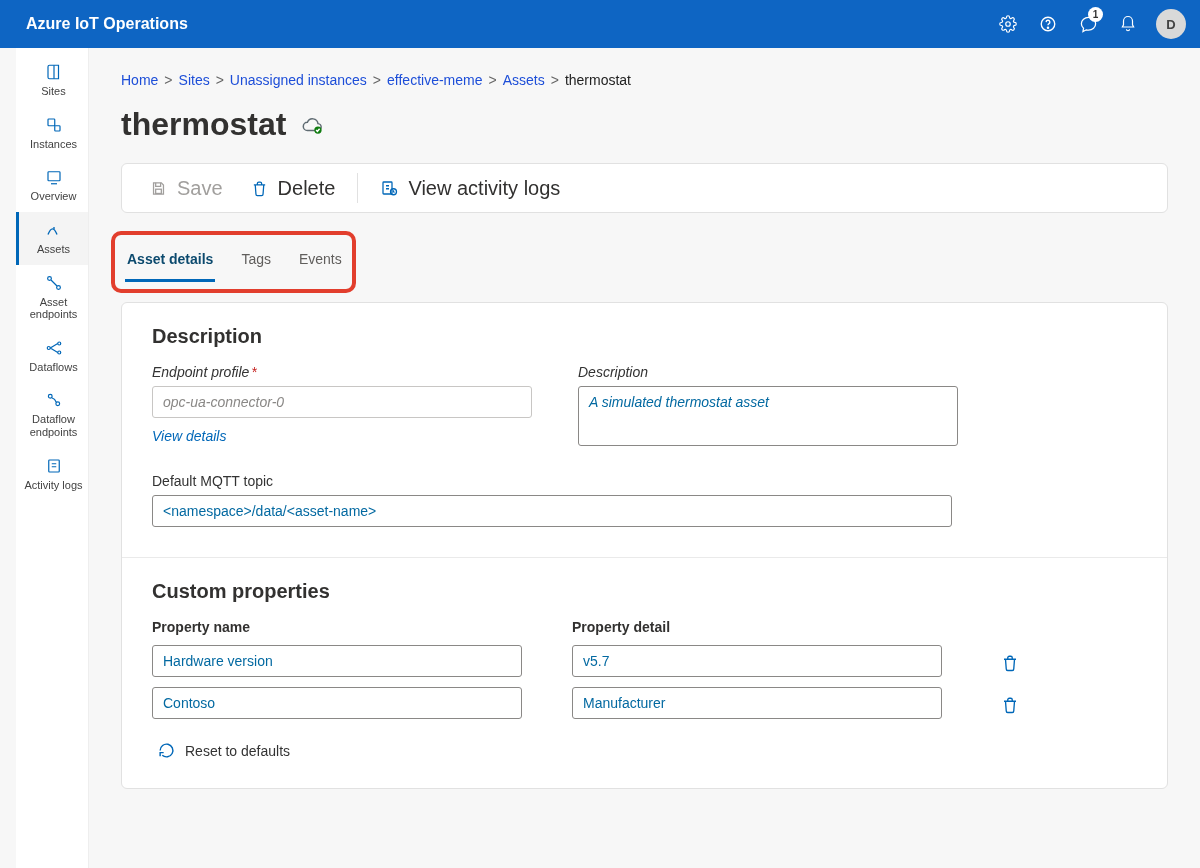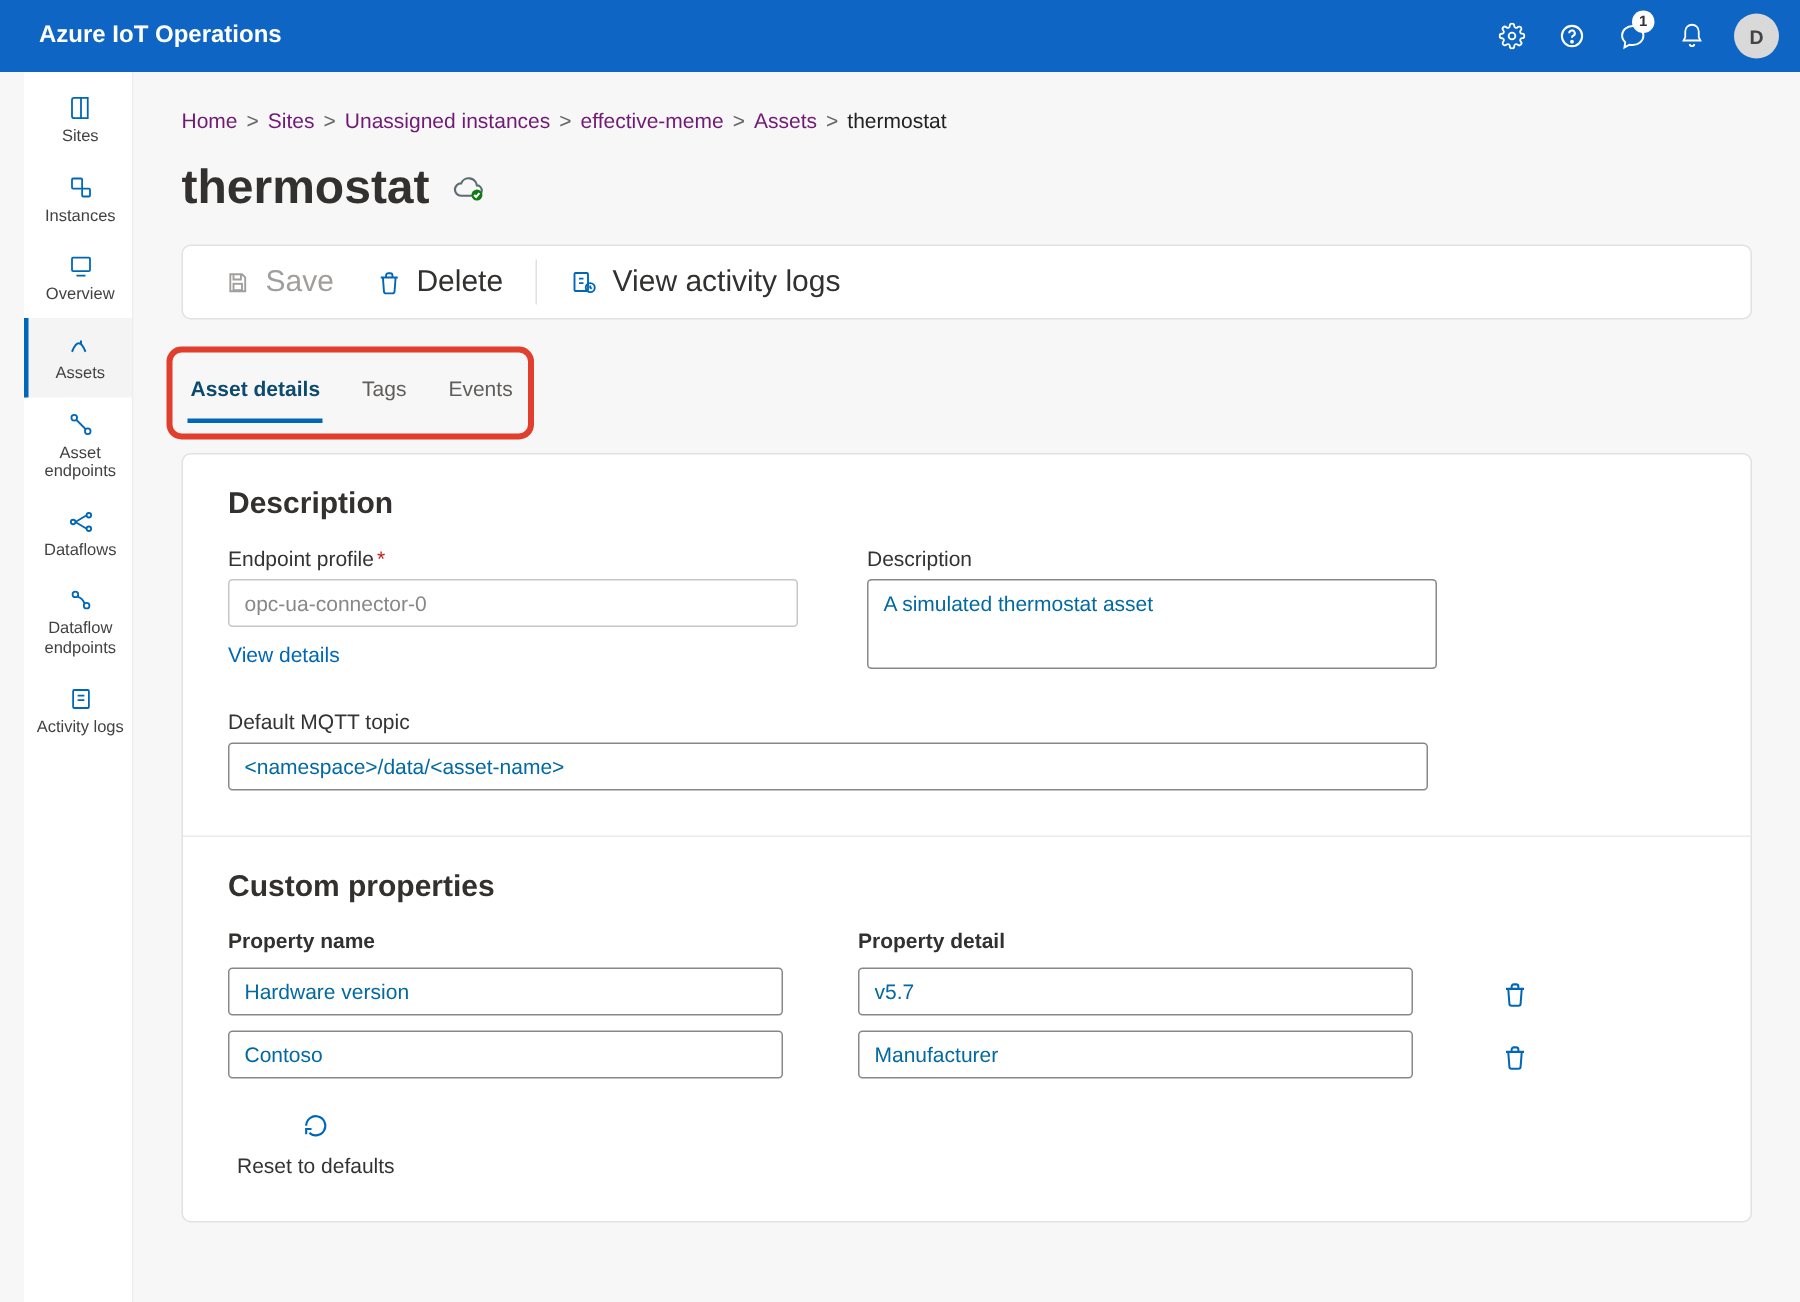--- a/index.html
+++ b/index.html
@@ -85,21 +85,21 @@
   }
   .nav-item .nav-icon { color: var(--azure-link); }
 
   .main {
     flex:1; padding: 24px 32px 0 32px;
     overflow:auto;
   }
 
   
   .breadcrumb { font-size:14px; color:#444; display:flex; flex-wrap:wrap; gap:6px; }
-  .breadcrumb a { color:#701a75; text-decoration:none;text-align:right; }
+  .breadcrumb a { color:#1d4ed8; text-decoration:none;text-align:right; }
   .breadcrumb .sep { color:#666; }
   .breadcrumb .current { color:#222; }
 
   
   .page-title {
     display:flex; align-items:center; gap:14px;
     margin: 18px 0 20px 0;
   }
   .page-title h1 { margin:0; font-size:32px; font-weight:700; }
 
@@ -147,21 +147,21 @@
   }
 
   
   .card {
     background:#fff; border:1px solid var(--gray-200);
     border-radius:6px;
     margin-top:14px;
     padding: 22px 30px 28px 30px;
   }
   .card h2 { margin: 0 0 16px 0; font-size:20px; font-weight:700; }
-  .form-grid { display:grid; grid-template-columns: 380px 380px; column-gap:46px; row-gap:10px; align-items:start; }
+  .form-grid { display:grid; grid-template-columns: 380px 380px; column-gap:46px; row-gap:10px; align-items:start;font-style:italic; }
   .field label { display:block; font-size:14px; color:#333; margin-bottom:6px; }
   .req { color:#c5211f; margin-left:2px; }
   .input, .textarea {
     width:100%;
     border:1px solid #8a8886;
     border-radius:3px;
     padding: 7px 10px;
     font: inherit;
     color:#0369a1;
     background:#fff;
@@ -187,21 +187,21 @@
 
   .cp-actions { display:flex; gap:20px; margin-top:18px; align-items:center; }
   .btn {
     display:inline-flex; align-items:center; gap:10px;
     border:1px solid #8a8886; background:#fff;
     padding: 7px 14px; font:inherit; cursor:pointer; border-radius:3px;
   }
   .btn .ic { color: var(--azure-link); }
   .btn-ghost {
     display:inline-flex; align-items:center; gap:10px;
-    border:none; background:none; font:inherit; cursor:pointer; color:#333;flex-direction:column;
+    border:none; background:none; font:inherit; cursor:pointer; color:#333;
   }
   .btn-ghost .ic { color: var(--azure-link); }
 
   svg { display:block; }
 </style>
 </head>
 <body>
 
 <div class="header">
   <div class="brand">Azure IoT Operations</div>

